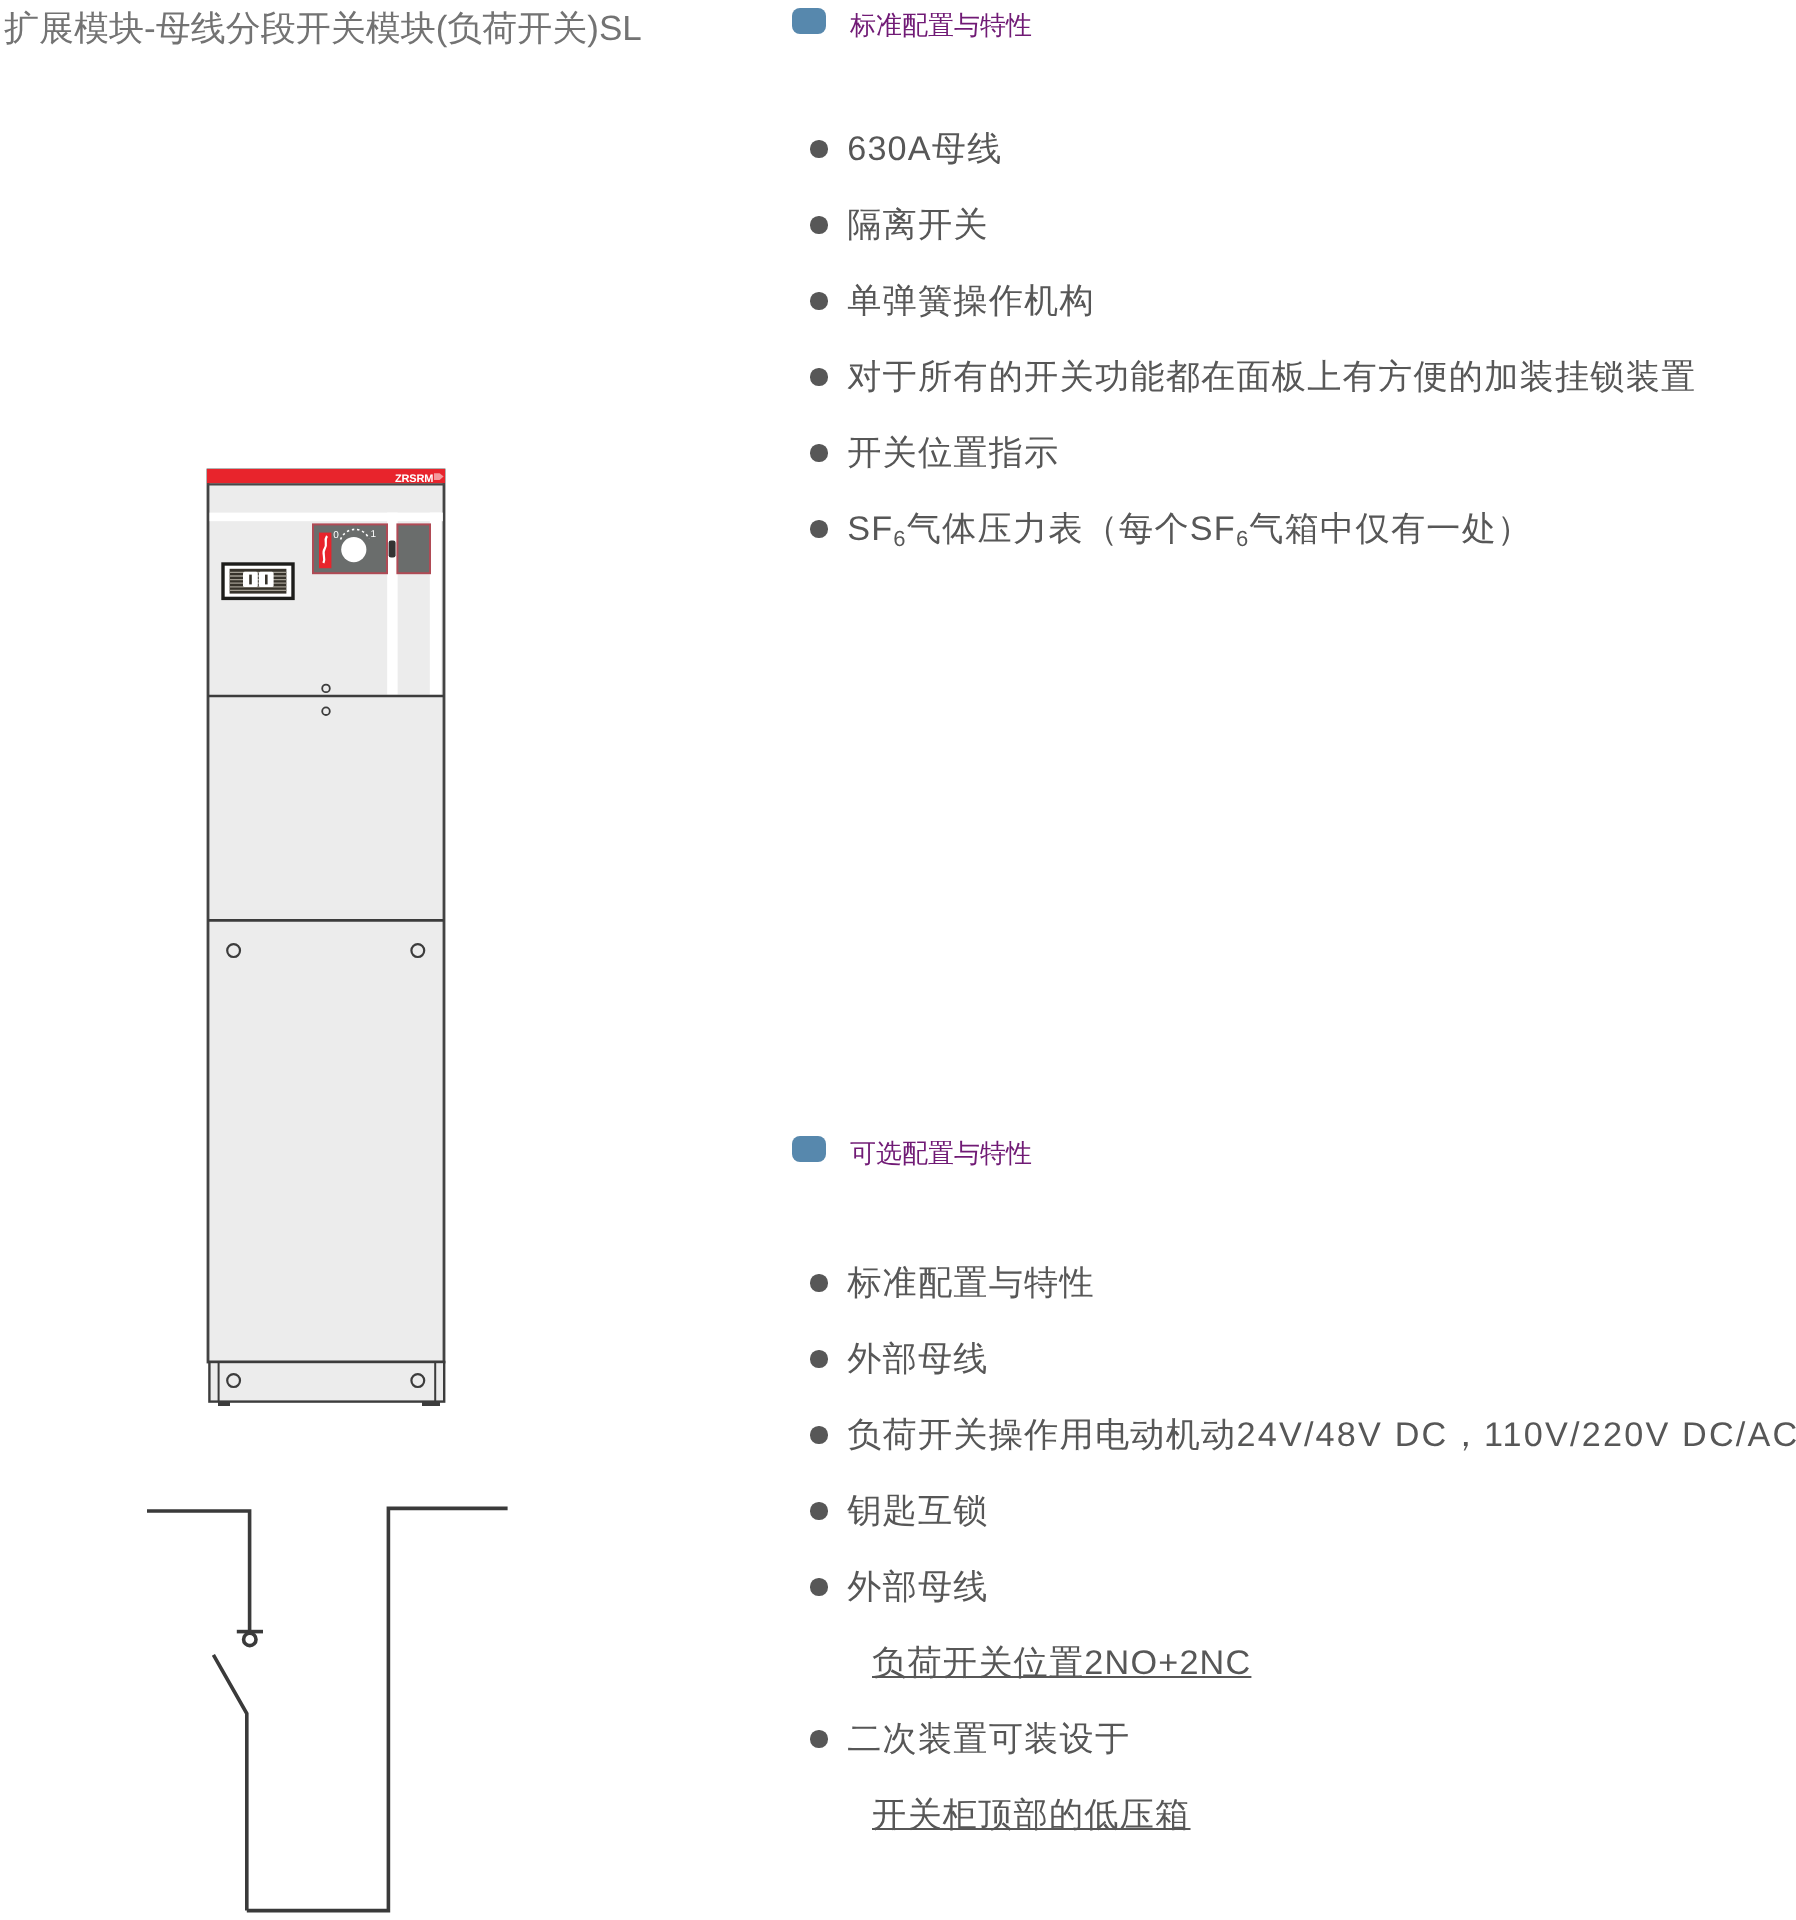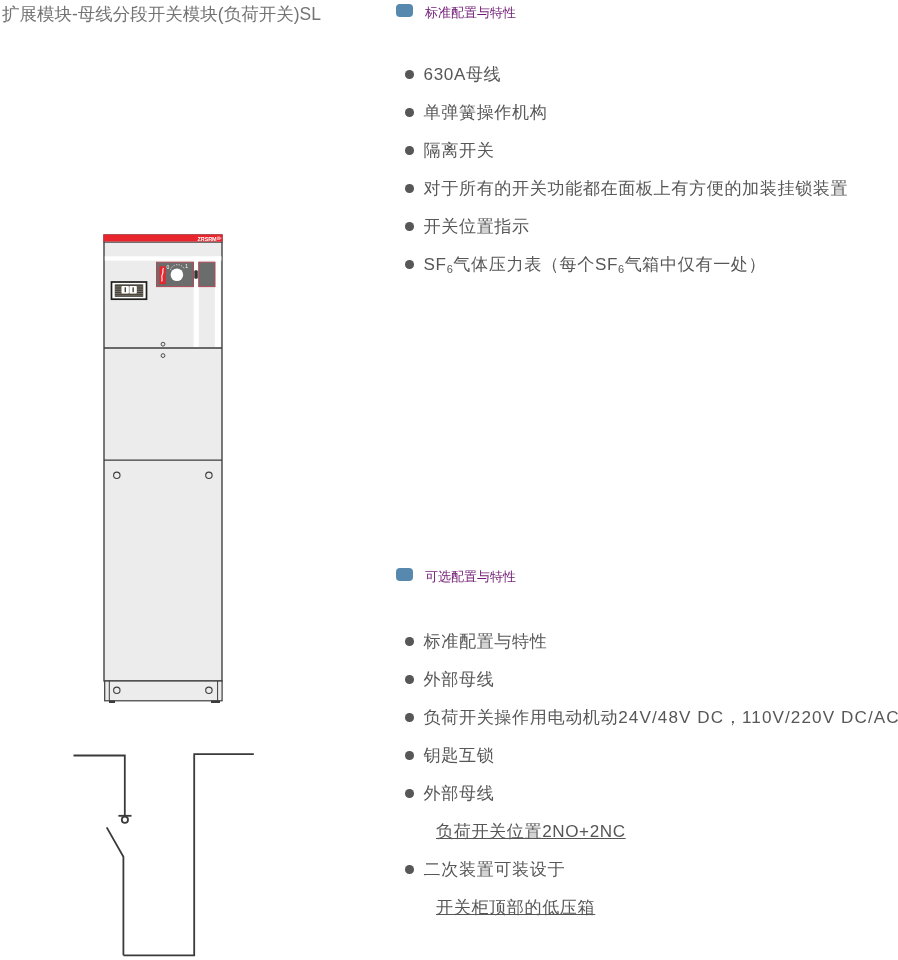--- a/index.html
+++ b/index.html
@@ -19,23 +19,23 @@
 <body>
 
 <h1 class="abs title">扩展模块-母线分段开关模块(负荷开关)SL</h1>
 
 <div class="abs hd" style="left:396px;top:4px;"><span class="sq"></span>标准配置与特性</div>
 
 <div class="abs list" style="left:400px;top:53px;">
 
 <p class="b">630A母线</p>
 
+<p class="b">隔离开关</p>
+
 <p class="b">单弹簧操作机构</p>
-
-<p class="b">隔离开关</p>
 
 <p class="b">对于所有的开关功能都在面板上有方便的加装挂锁装置</p>
 
 <p class="b">开关位置指示</p>
 
 <p class="b">SF<sub>6</sub>气体压力表（每个SF<sub>6</sub>气箱中仅有一处）</p>
 </div>
 
 <div class="abs hd" style="left:396px;top:568px;"><span class="sq"></span>可选配置与特性</div>
 

